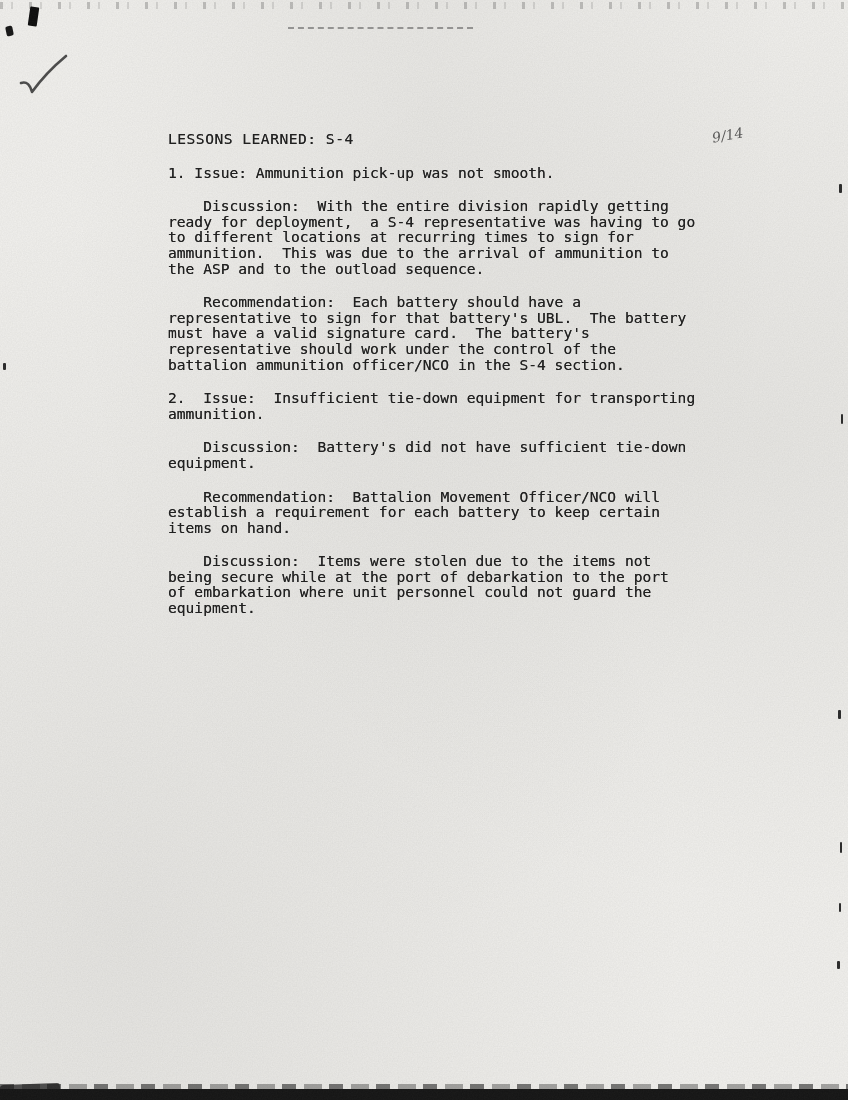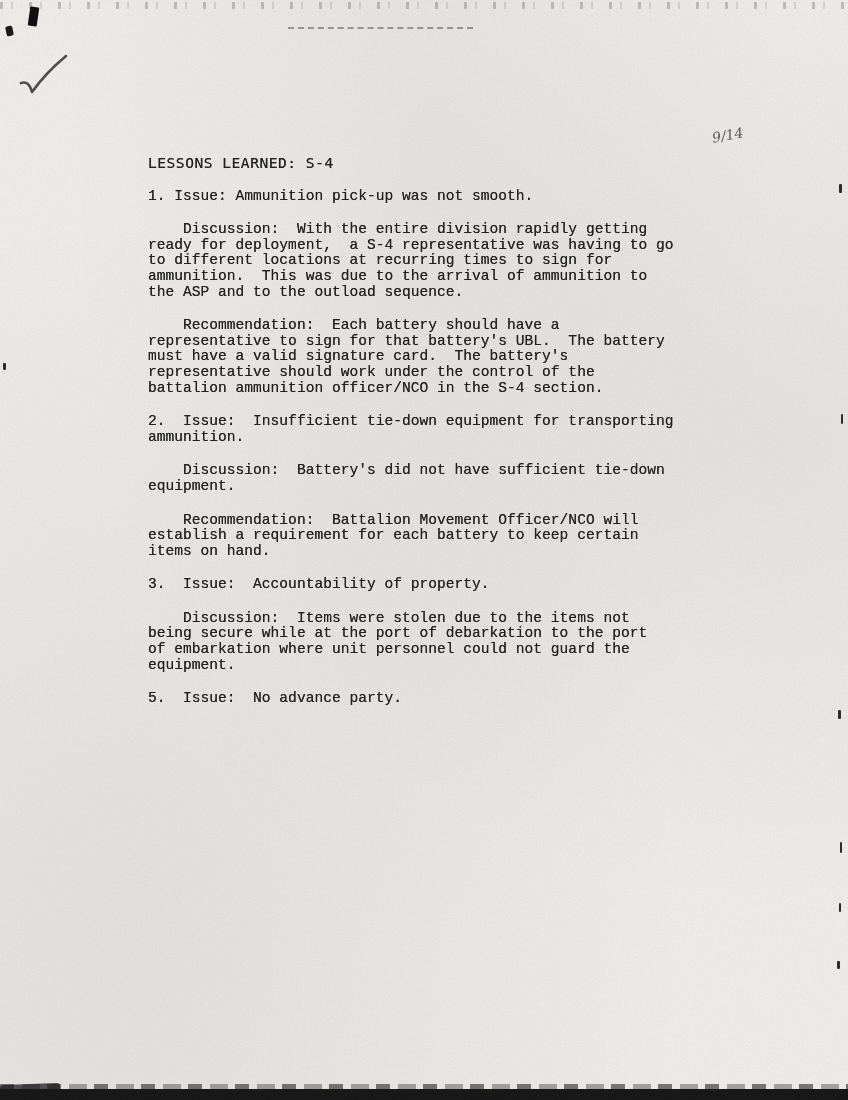--- a/index.html
+++ b/index.html
@@ -10,26 +10,25 @@
   }
   .page{
     position:absolute;inset:0;
     background:
       radial-gradient(ellipse at 15% 85%, rgba(60,60,55,0.07), transparent 55%),
       radial-gradient(ellipse at 90% 40%, rgba(60,60,55,0.06), transparent 50%),
       radial-gradient(ellipse at 50% 10%, rgba(60,60,55,0.05), transparent 60%),
       #f2f1ee;
   }
   .content{
-    position:absolute;left:148px;top:131px;width:600px;
+    position:absolute;left:168px;top:131px;width:600px;
     font-size:14.6px;line-height:15.6px;color:#1c1c1c;
     text-shadow:0 0 0.6px rgba(20,20,20,0.75);
-    margin-top:24px;
   }
-  .para{margin:0 0 18px 0;white-space:pre-wrap;font-family:Liberation Mono, monospace;}
+  .para{margin:0 0 18px 0;white-space:pre-wrap;}
   .title{margin:0 0 18px 0;white-space:pre-wrap;letter-spacing:0.5px;}
   .annotation{
     position:absolute;left:712px;top:127px;
     font-family:"DejaVu Serif",serif;font-style:italic;font-size:14px;
     color:#3a3a3a;transform:rotate(-10deg);opacity:0.85;
   }
   
   .ink-blot{
     position:absolute;left:29px;top:7px;width:9px;height:19px;
     background:#0c0c0c;transform:rotate(8deg);border-radius:1px;
@@ -102,28 +101,26 @@
 battalion ammunition officer/NCO in the S-4 section.</p>
 
     <p class="para">2.  Issue:  Insufficient tie-down equipment for transporting
 ammunition.</p>
     <p class="para">    Discussion:  Battery's did not have sufficient tie-down
 equipment.</p>
     <p class="para">    Recommendation:  Battalion Movement Officer/NCO will
 establish a requirement for each battery to keep certain
 items on hand.</p>
 
-    <p class="para">3.  Issue:  Accountability of property.</p>
 
     <p class="para">    Discussion:  Items were stolen due to the items not
 being secure while at the port of debarkation to the port
 of embarkation where unit personnel could not guard the
 equipment.</p>
 
-    <p class="para">5.  Issue:  No advance party.</p>
   </div>
 
   <div class="corner-smear"></div>
   <div class="bottom-bar"></div>
 
   <svg class="noise" width="848" height="1100">
     <defs>
       <filter id="grain">
         <feTurbulence type="fractalNoise" baseFrequency="0.8" numOctaves="2" stitchTiles="stitch" result="t"></feTurbulence>
         <feColorMatrix in="t" type="matrix" values="0 0 0 0 0.15  0 0 0 0 0.15  0 0 0 0 0.14  0 0 0 0.22 0"></feColorMatrix>

